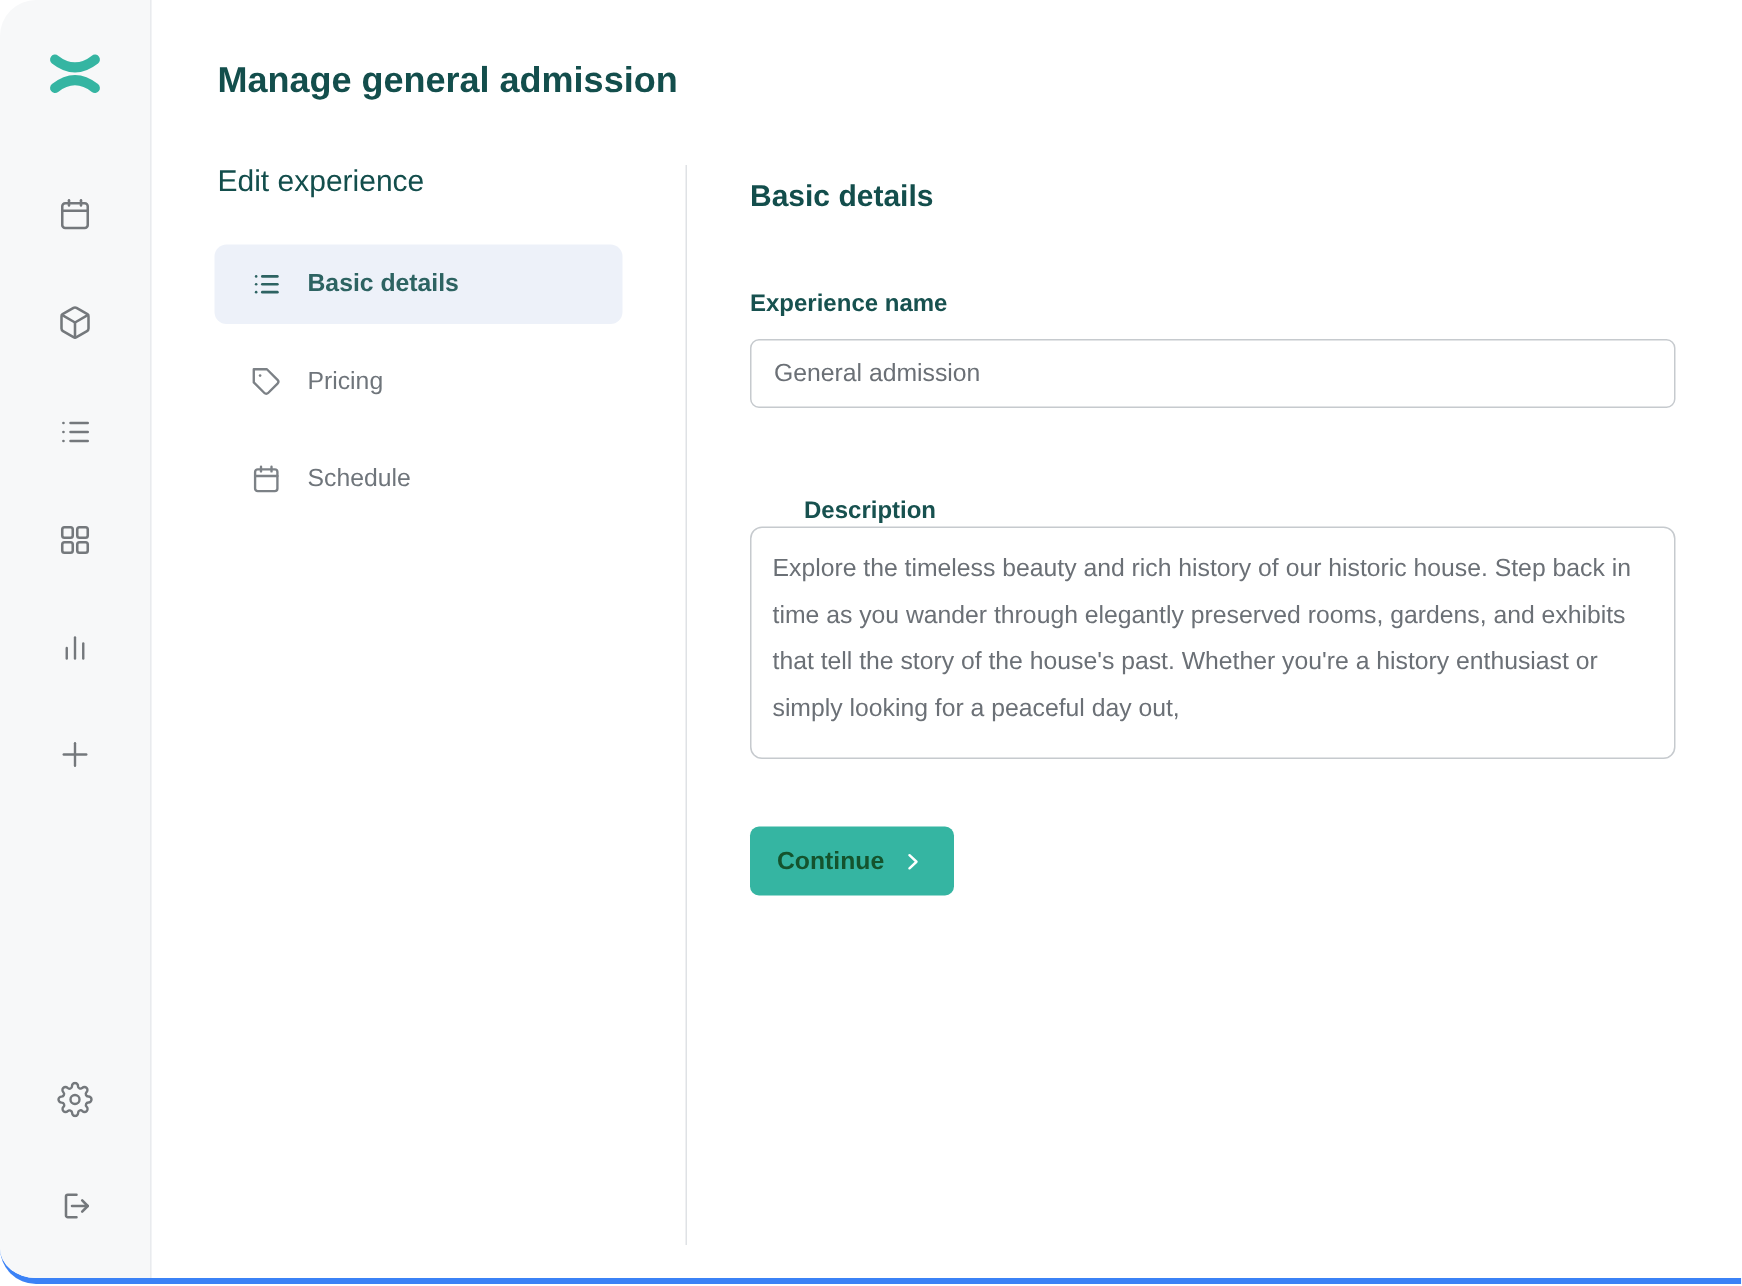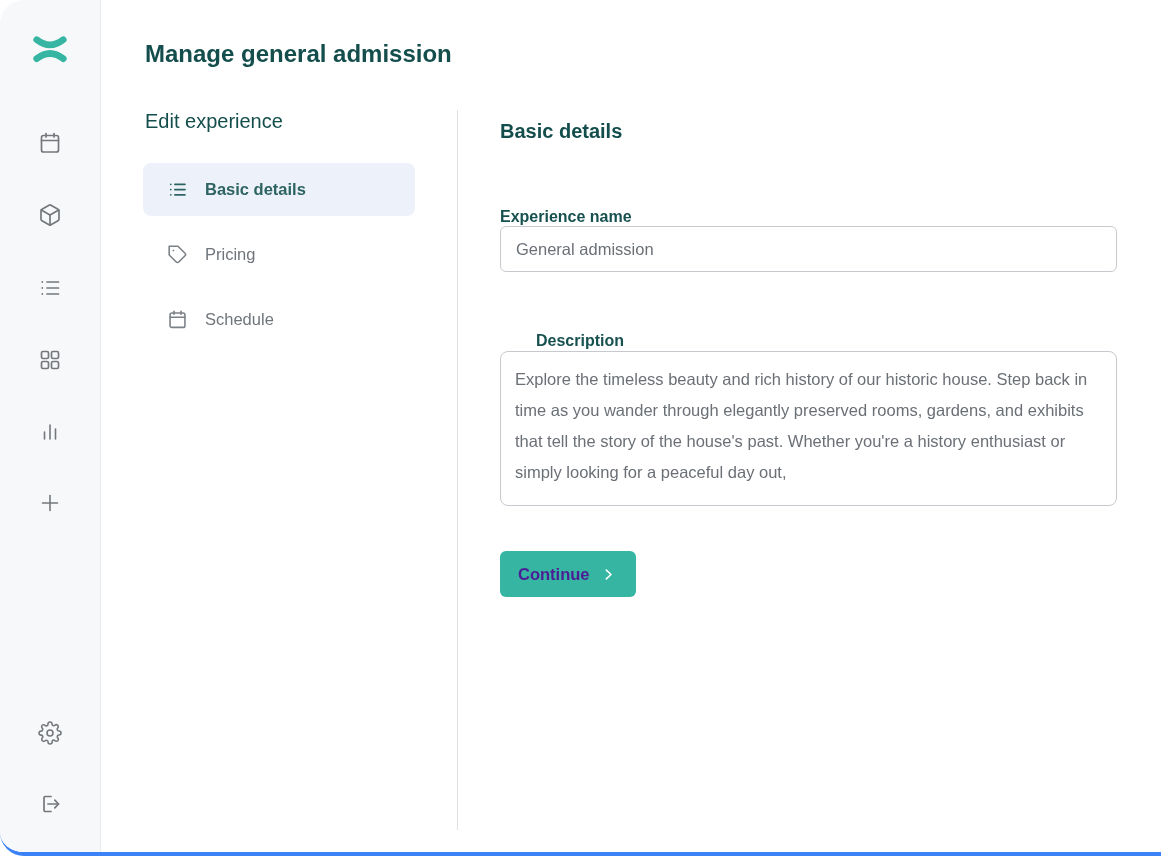--- a/index.html
+++ b/index.html
@@ -16,25 +16,25 @@
   .nav{position:absolute;left:143px;top:163px;width:272px;}
   .nav-item{display:flex;align-items:center;height:53px;margin-bottom:12px;border-radius:8px;padding-left:24px;gap:17px;cursor:pointer;color:#6f757b;font-size:16.5px;}
   .nav-item .nav-ic{width:21px;height:21px;color:#7c8186;flex:0 0 auto;}
   .nav-item .nav-ic svg{width:21px;height:21px;display:block;}
   .nav-item.selected{background:#edf1f9;color:#2d6362;font-weight:700;}
   .nav-item.selected .nav-ic{color:#2d6362;}
   .vdivider{position:absolute;left:457px;top:110px;width:1px;height:720px;background:#dfe2e5;}
   
   .panel-title{position:absolute;left:500px;top:119px;margin:0;font-size:20px;line-height:24px;font-weight:700;color:#134e4c;}
   .field-label{position:absolute;left:500px;margin:0;font-size:16px;font-weight:700;color:#17514f;}
-  .lbl-name{top:194px;margin-top:14px;}
+  .lbl-name{top:194px;}
   .lbl-desc{top:332px;margin-left:36px;}
   .text-input{position:absolute;left:500px;top:226px;width:617px;height:46px;box-sizing:border-box;border:1px solid #c6cace;border-radius:6px;padding:0 15px;font-family:inherit;font-size:16.5px;color:#6b7076;background:#fff;outline:none;}
   .text-area{position:absolute;left:500px;top:351px;width:617px;height:155px;box-sizing:border-box;border:1px solid #c6cace;border-radius:8px;padding:12px 14px;font-family:inherit;font-size:16.5px;line-height:31px;color:#6b7076;background:#fff;resize:none;overflow:hidden;outline:none;}
-  .continue-btn{position:absolute;left:500px;top:551px;height:46px;display:inline-flex;align-items:center;gap:11px;background:#35b5a2;color:#4c1d95;border:none;border-radius:6px;padding:0 20px 0 18px;font-family:inherit;font-size:16.5px;font-weight:700;cursor:pointer;}
+  .continue-btn{position:absolute;left:500px;top:551px;height:46px;display:inline-flex;align-items:center;gap:11px;background:#35b5a2;color:#14532d;border:none;border-radius:6px;padding:0 20px 0 18px;font-family:inherit;font-size:16.5px;font-weight:700;cursor:pointer;}
   .continue-btn svg{width:15px;height:15px;display:block;}
 </style>
 </head>
 <body>
 
 <div class="window">
 
   <aside class="sidebar">
     <div class="logo">
       <svg viewBox="0 0 40 32" fill="none">

